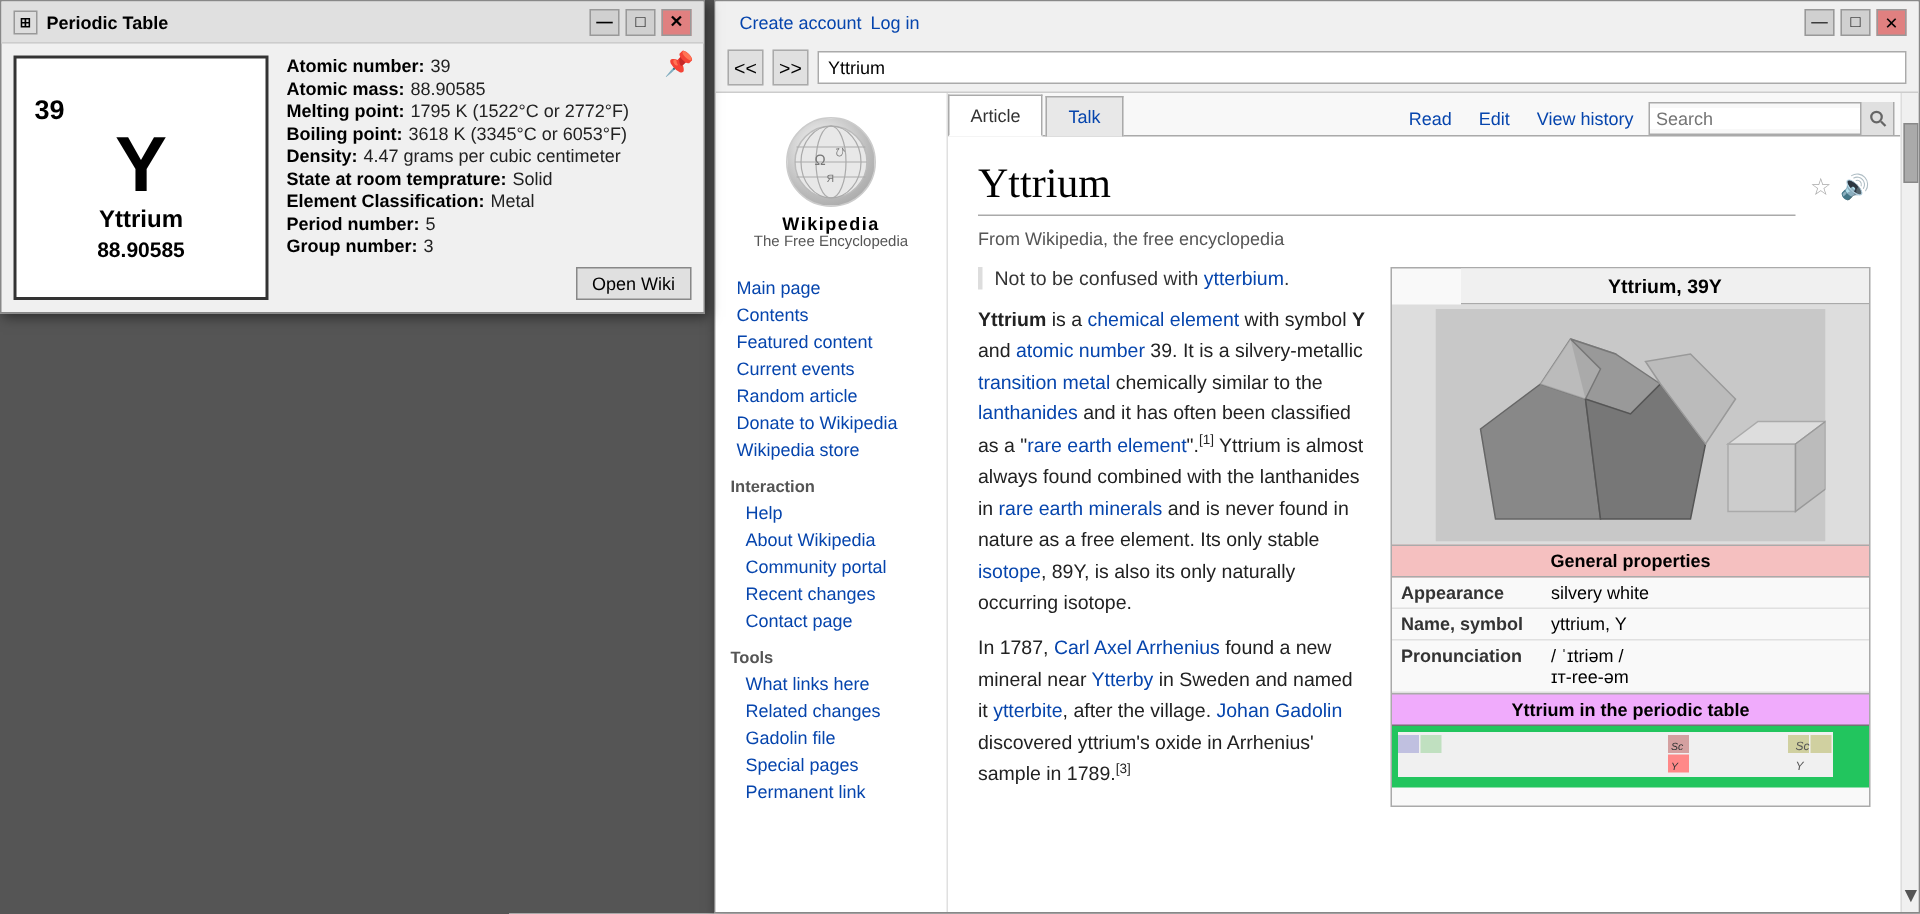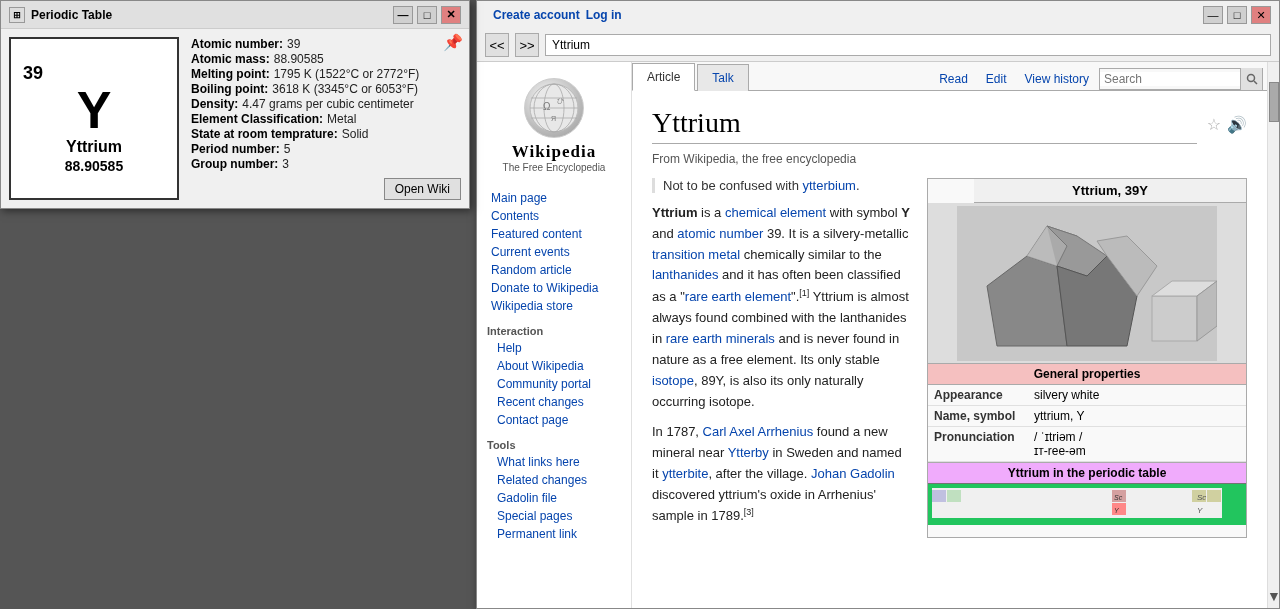--- a/index.html
+++ b/index.html
@@ -205,22 +205,22 @@
     .wiki-logo-globe {
       width: 60px; height: 60px;
       background: radial-gradient(circle at 40% 35%, #ddd 30%, #bbb 60%, #999 100%);
       border-radius: 50%;
       margin: 0 auto 4px;
       border: 1px solid #ccc;
       display: flex; align-items: center; justify-content: center;
       font-size: 28px;
     }
     .wiki-logo-text {
-      font-family: Liberation Serif, serif;
-      font-size: 17px;
+      font-family: Liberation Sans, sans-serif;
+      font-size: 12px;
       font-weight: bold;
       letter-spacing: 1px;
     }
     .wiki-logo-subtitle {
       font-size: 10px;
       color: #555;
     }
     .wiki-nav-section { margin-top: 8px; }
     .wiki-nav-header {
       font-size: 11px;
@@ -475,46 +475,46 @@
       </div>
       <div class="prop-row">
         <span class="prop-label">Boiling point:</span>
         <span class="prop-value">3618 K (3345°C or 6053°F)</span>
       </div>
       <div class="prop-row">
         <span class="prop-label">Density:</span>
         <span class="prop-value">4.47 grams per cubic centimeter</span>
       </div>
       <div class="prop-row">
+        <span class="prop-label">State at room temprature:</span>
+        <span class="prop-value">Solid</span>
+      </div>
+      <div class="prop-row">
         <span class="prop-label">Element Classification:</span>
         <span class="prop-value">Metal</span>
-      </div>
-      <div class="prop-row">
-        <span class="prop-label">State at room temprature:</span>
-        <span class="prop-value">Solid</span>
       </div>
       <div class="prop-row">
         <span class="prop-label">Period number:</span>
         <span class="prop-value">5</span>
       </div>
       <div class="prop-row">
         <span class="prop-label">Group number:</span>
         <span class="prop-value">3</span>
       </div>
     </div>
   </div>
   <div class="pin-icon">📌</div>
   <button class="open-wiki-btn">Open Wiki</button>
 </div>
 
 <div class="wiki-window">
 
   <div class="browser-chrome">
     <div class="browser-titlebar">
-      <div style="flex:1; font-size:12px; padding-left:8px; display:flex; align-items:center; gap:6px;font-weight:bold;">
+      <div style="flex:1; font-size:12px; padding-left:8px; display:flex; align-items:center; gap:6px;">
         <span style="color:#0645ad; cursor:pointer;">Create account</span>
         <span style="color:#0645ad; cursor:pointer;">Log in</span>
       </div>
       <div class="browser-title-btn">—</div>
       <div class="browser-title-btn">□</div>
       <div class="browser-title-btn close">✕</div>
     </div>
     <div class="browser-toolbar">
       <div class="browser-nav-btn">&lt;&lt;</div>
       <div class="browser-nav-btn">&gt;&gt;</div>

